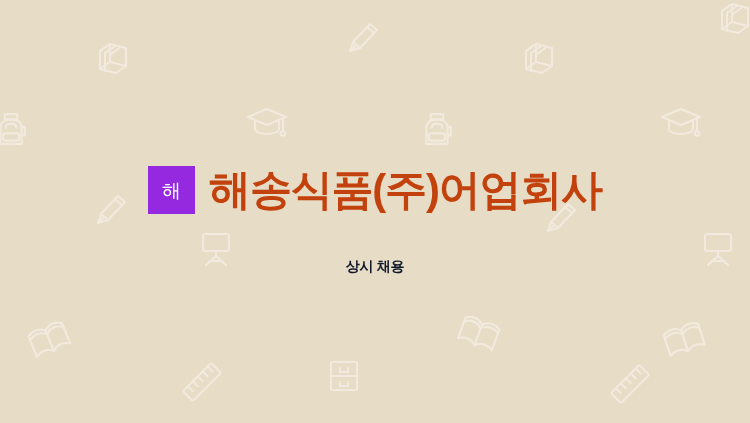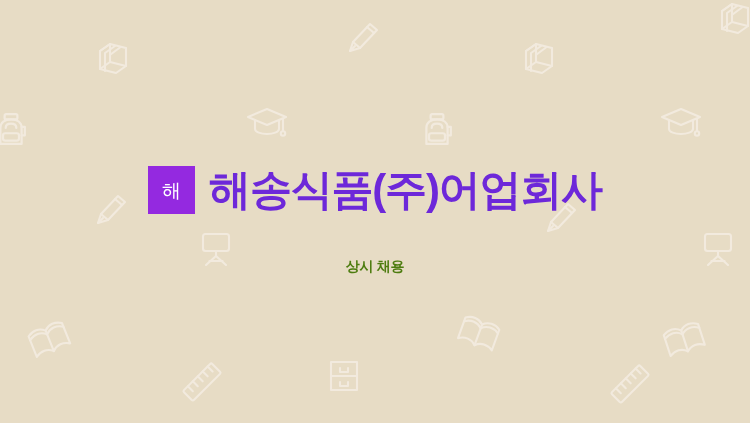--- a/index.html
+++ b/index.html
@@ -69,39 +69,39 @@
     justify-content: center;
     font-size: 19px;
     font-weight: 400;
     line-height: 1;
     letter-spacing: 0;
     flex: 0 0 auto;
   }
   .company-name {
     font-size: 42px;
     font-weight: 700;
-    color: #6d28d9;
+    color: #c2410c;
     letter-spacing: -1.2px;
     line-height: 1.05;
     white-space: nowrap;
   }
   .position {
     margin-top: 45px;
     font-size: 22px;
     font-weight: 700;
     color: #1c1c1c;
     letter-spacing: -0.7px;
     line-height: 1.2;
     white-space: nowrap;
   }
   .recruit-type {
     margin-top: 18px;
     font-size: 14px;
     font-weight: 700;
-    color: #4d7c0f;
+    color: #0f172a;
     letter-spacing: -0.3px;
     line-height: 1.2;
     white-space: nowrap;
   }
 </style>
 </head>
 <body>
 
 <div class="banner">
 

